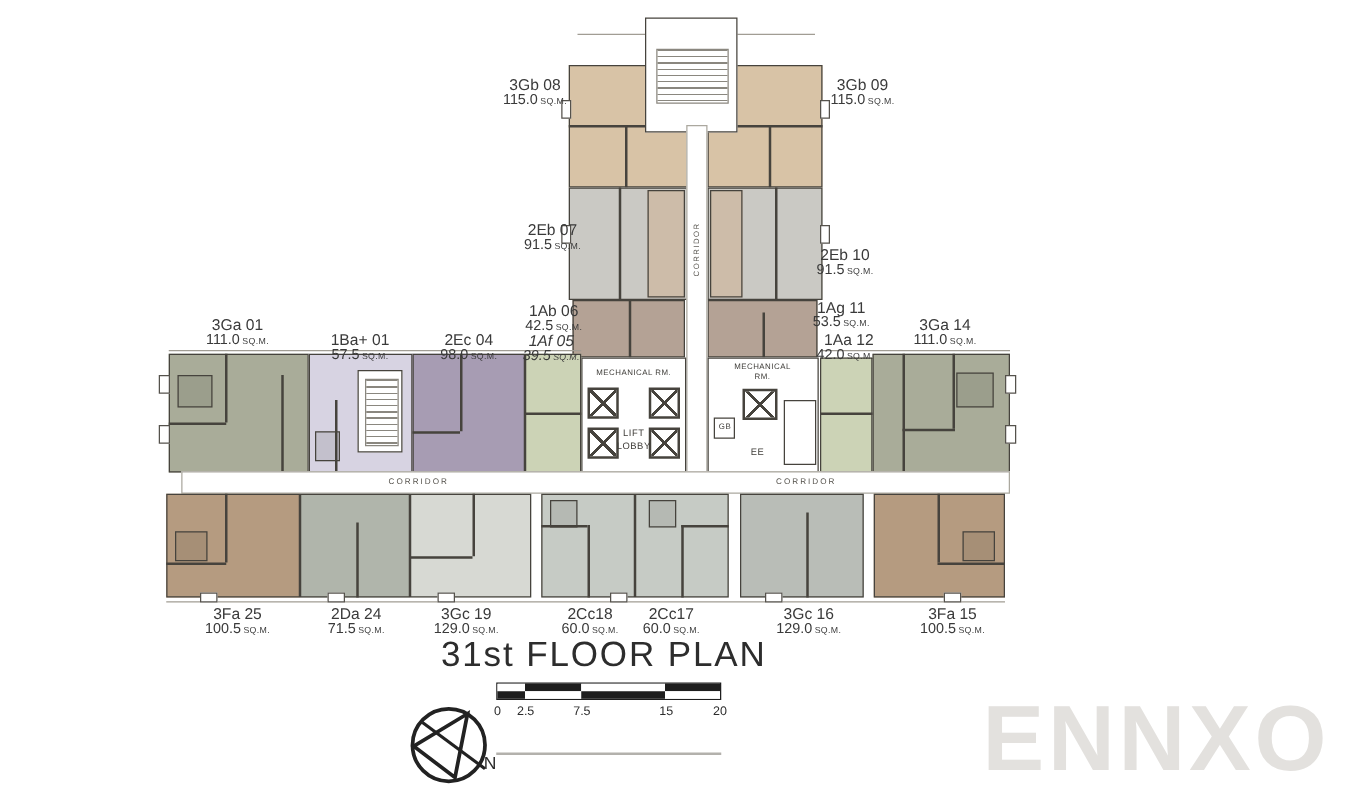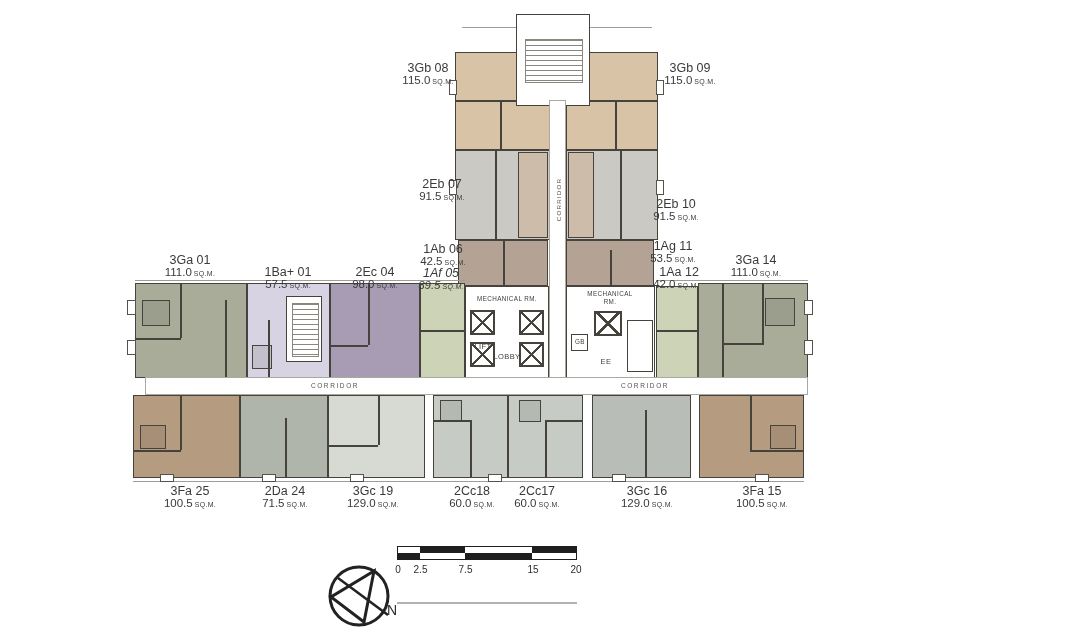--- a/index.html
+++ b/index.html
@@ -83,21 +83,21 @@
 
   <div class="corr" style="left:549px;top:100px;width:17px;height:278px;"></div>
   <div class="vcorr" style="left:528px;top:196px;width:60px;text-align:center;">CORRIDOR</div>
 
   <div class="core" style="left:465px;top:286px;width:84px;height:92px;"></div>
   <div class="coretext t6" style="left:507px;top:296px;">MECHANICAL RM.</div>
   <div class="lift" style="left:470px;top:310px;"></div>
   <div class="lift" style="left:519px;top:310px;"></div>
   <div class="lift" style="left:470px;top:342px;"></div>
   <div class="lift" style="left:519px;top:342px;"></div>
-  <div class="coretext t7" style="left:483px;top:343px;">LIFT</div>
+  <div class="coretext t7" style="left:507px;top:343px;">LIFT</div>
   <div class="coretext t7" style="left:507px;top:353px;">LOBBY</div>
 
   <div class="core" style="left:566px;top:286px;width:89px;height:92px;"></div>
   <div class="coretext t6" style="left:610px;top:291px;">MECHANICAL</div>
   <div class="coretext t6" style="left:610px;top:299px;">RM.</div>
   <div class="lift" style="left:594px;top:311px;width:28px;"></div>
   <div class="bx" style="left:571px;top:334px;width:17px;height:17px;background:#fff;"></div>
   <div class="coretext t6" style="left:580px;top:339px;">GB</div>
   <div class="coretext t7" style="left:606px;top:358px;">EE</div>
   <div class="stairbox hatchV" style="left:627px;top:320px;width:26px;height:52px;"></div>
@@ -245,20 +245,21 @@
   </div>
   <div class="ulabel" style="left:647px;top:485px;">
     <div class="uname">3Gc 16</div>
     <div class="uarea"><span>129.0</span><span class="sqm">SQ.M.</span></div>
   </div>
   <div class="ulabel" style="left:762px;top:485px;">
     <div class="uname">3Fa 15</div>
     <div class="uarea"><span>100.5</span><span class="sqm">SQ.M.</span></div>
   </div>
 
+  <div class="title">31st FLOOR PLAN</div>
 
   <div class="scalebar">
     <div class="sbrow">
       <span class="sb-w" style="width:22.5px;"></span>
         <span class="sb-b" style="width:45px;"></span>
         <span class="sb-w" style="width:67.5px;"></span>
         <span class="sb-b" style="width:45px;"></span>
     </div>
     <div class="sbrow">
       <span class="sb-b" style="width:22.5px;"></span>
@@ -275,14 +276,15 @@
 
   <svg width="66" height="66" viewBox="0 0 66 66" style="position:absolute;left:326px;top:563px;">
     <circle cx="33" cy="33" r="29" fill="none" stroke="#222222" stroke-width="3"></circle>
     <polygon points="48,8 5,34 38,59" fill="none" stroke="#222222" stroke-width="3"></polygon>
     <line x1="12" y1="15" x2="62" y2="52" stroke="#222222" stroke-width="2.5"></line>
   </svg>
   <div class="nlabel">N</div>
 
   <div class="brandline"></div>
 
+  <div class="watermark">ENNXO</div>
 
 </div>
 
 </body></html>

